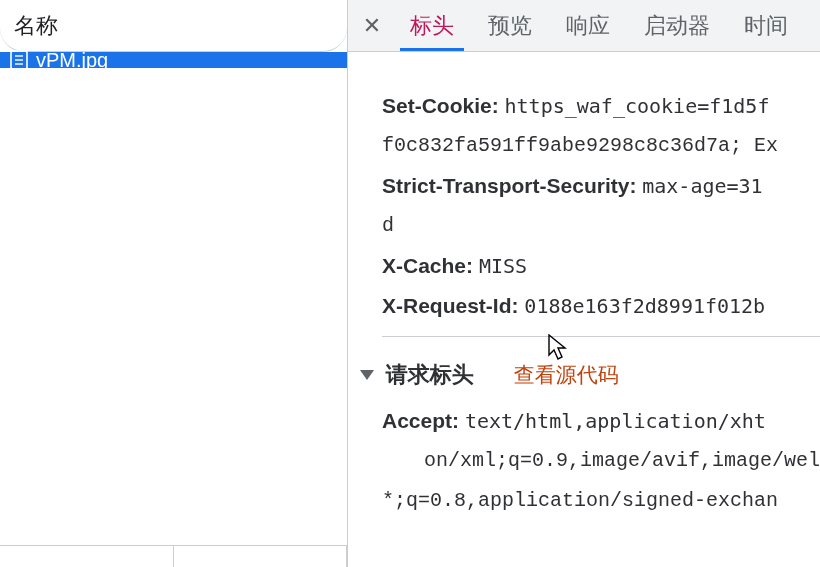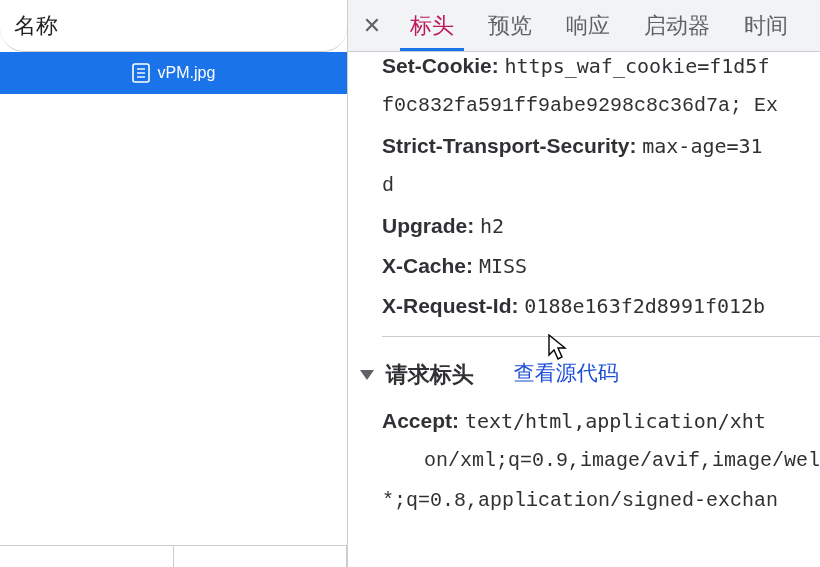--- a/index.html
+++ b/index.html
@@ -27,27 +27,26 @@
       padding: 0 14px;
       font-size: 22px;
       border-radius: 24px;
     }
     .file-list {
       flex: 1;
     }
     .file-item {
       display: flex;
       align-items: center;
-      height: 42px;
+      height: 16px;
       padding: 0 10px;
       background: #1a73e8;
       color: #fff;
-      font-size: 16px;
+      font-size: 20px;
       gap: 8px;
-      justify-content: center;
     }
     .file-icon {
       display: inline-flex;
       align-items: center;
       justify-content: center;
     }
     .left-footer {
       height: 22px;
       border-top: 1px solid #cacdd1;
       display: flex;
@@ -103,20 +102,21 @@
       background: #fff;
       overflow: hidden;
       padding: 0 0 0 34px;
       font-size: 21px;
       line-height: 40px;
       color: #303134;
     }
     .header-block {
       padding-bottom: 10px;
       border-bottom: 1px solid #cacdd1;
+      margin-top: 40px;
     }
     .header-line {
       white-space: nowrap;
     }
     .hk { font-weight: 700; }
     .hv { font-family: Menlo, Consolas, monospace; font-size: 20px; }
     .continuation { font-family: Liberation Mono, monospace; font-size: 20px; white-space: nowrap; }
     .section-row {
       display: flex;
       align-items: center;
@@ -128,21 +128,21 @@
       display: inline-block;
       width: 0; height: 0;
       border-left: 7px solid transparent;
       border-right: 7px solid transparent;
       border-top: 10px solid #5f6368;
       margin-right: 6px;
       position: relative;
       top: -2px;
     }
     .section-title { font-weight: 700; font-size: 22px; }
-    .section-link { color: #1d4ed8; font-size: 21px; cursor: pointer; font-family: Liberation Mono, monospace; }
+    .section-link { color: #c2410c; font-size: 21px; cursor: pointer; }
     .cursor-arrow {
       position: absolute;
       left: 548px;
       top: 334px;
       pointer-events: none;
     }
   </style>
 </head>
 <body>
 
@@ -184,24 +184,20 @@
         <span class="hv">https_waf_cookie=f1d5f</span>
       </div>
       <div class="continuation" style="margin-left:-34px; padding-left:34px;">f0c832fa591ff9abe9298c8c36d7a; Ex</div>
 
       <div class="header-line">
         <span class="hk">Strict-Transport-Security:</span>
         <span class="hv">max-age=31</span>
       </div>
       <div class="continuation" style="margin-left:-34px; padding-left:34px;">d</div>
 
-      <div class="header-line">
-        <span class="hk">Upgrade:</span>
-        <span class="hv">h2</span>
-      </div>
 
       <div class="header-line">
         <span class="hk">X-Cache:</span>
         <span class="hv">MISS</span>
       </div>
 
       <div class="header-line">
         <span class="hk">X-Request-Id:</span>
         <span class="hv">0188e163f2d8991f012b</span>
       </div>

